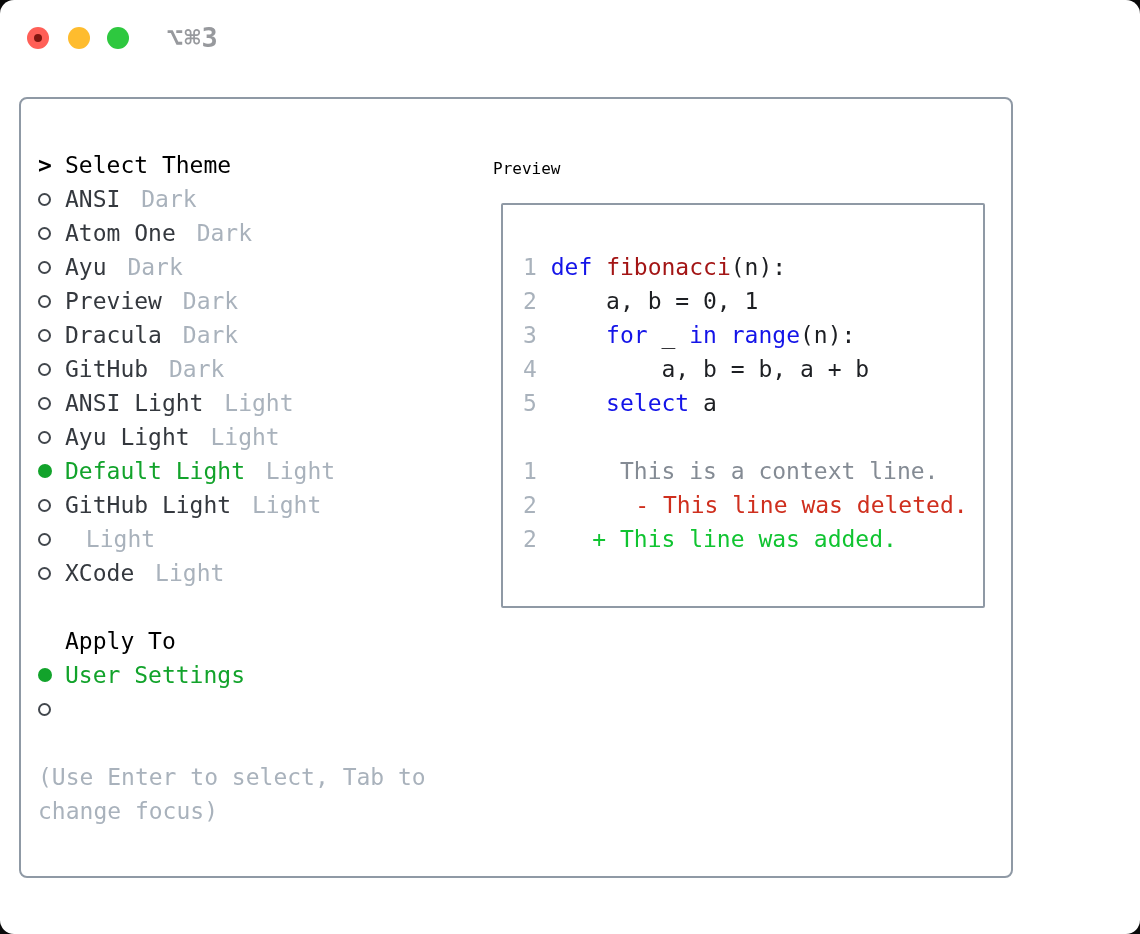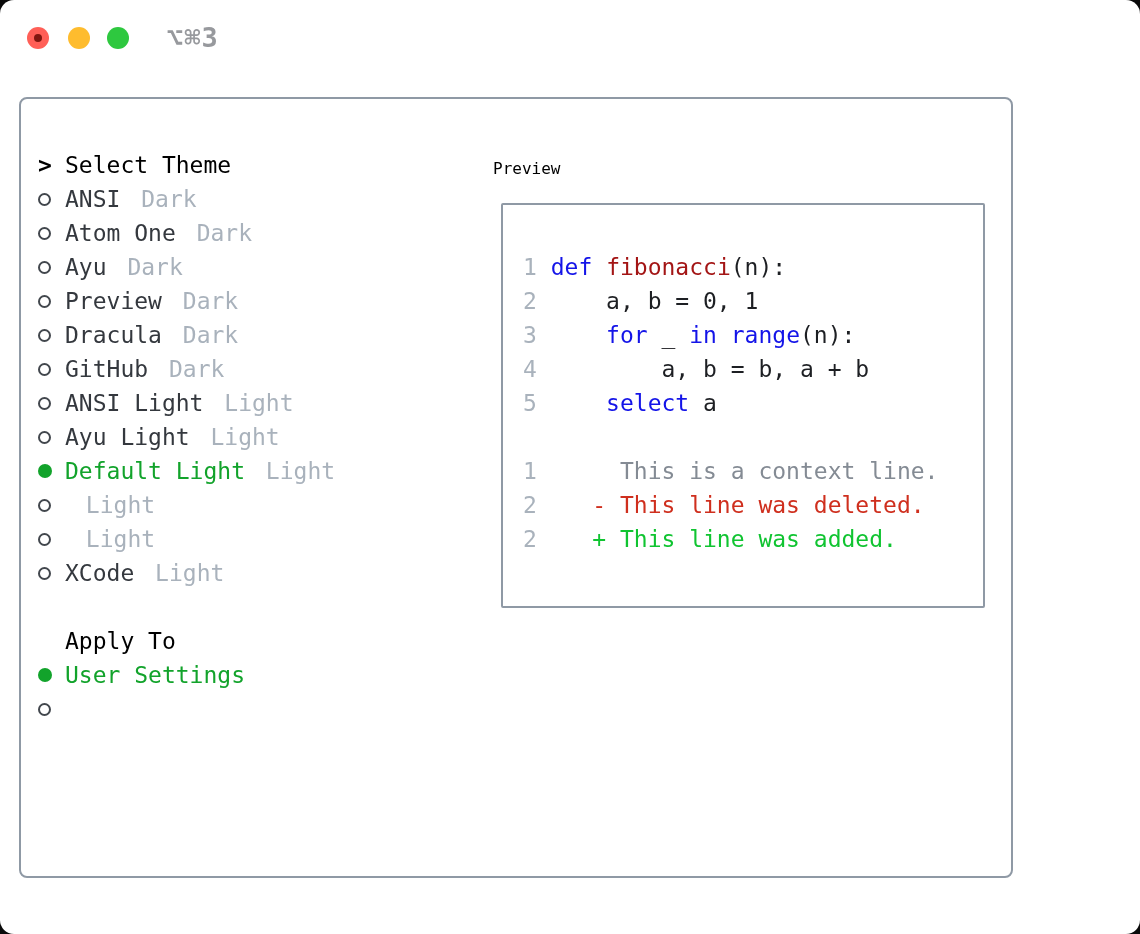--- a/index.html
+++ b/index.html
@@ -44,21 +44,21 @@
   
   .preview-heading{position:absolute;left:472px;top:53px;height:34px;line-height:34px;font-size:16px;}
   .preview-box{position:absolute;left:480px;top:104px;width:484px;height:405px;
     border:2px solid var(--c-border);border-radius:2px;padding:45px 0 0 20px;background:var(--c-bg);}
   .code-line{height:34px;line-height:34px;font-size:23px;white-space:pre;color:var(--c-code);}
   .ln{color:var(--c-muted);}
   .tok-plain{color:var(--c-code);}
   .tok-kw{color:var(--c-kw);}
   .tok-fn{color:var(--c-fn);}
   .tok-ctx{color:var(--c-ctx);}
-  .tok-del{color:var(--c-red-del);}
+  .tok-del{color:var(--c-red-del);margin-left:43px;}
   .tok-add{color:var(--c-green-add);}
 </style>
 </head>
 <body>
 
 <div class="window">
 
   <div class="titlebar">
     <span class="tl red">
       <span class="tl-dot"></span>
@@ -78,38 +78,40 @@
       <div id="theme-list">
           <div class="row"><span class="marker"><span class="circle"></span></span><span class="item-name">ANSI</span><span class="item-variant"> Dark</span></div>
           <div class="row"><span class="marker"><span class="circle"></span></span><span class="item-name">Atom One</span><span class="item-variant"> Dark</span></div>
           <div class="row"><span class="marker"><span class="circle"></span></span><span class="item-name">Ayu</span><span class="item-variant"> Dark</span></div>
           <div class="row"><span class="marker"><span class="circle"></span></span><span class="item-name">Preview</span><span class="item-variant"> Dark</span></div>
           <div class="row"><span class="marker"><span class="circle"></span></span><span class="item-name">Dracula</span><span class="item-variant"> Dark</span></div>
           <div class="row"><span class="marker"><span class="circle"></span></span><span class="item-name">GitHub</span><span class="item-variant"> Dark</span></div>
           <div class="row"><span class="marker"><span class="circle"></span></span><span class="item-name">ANSI Light</span><span class="item-variant"> Light</span></div>
           <div class="row"><span class="marker"><span class="circle"></span></span><span class="item-name">Ayu Light</span><span class="item-variant"> Light</span></div>
           <div class="row"><span class="marker"><span class="circle filled"></span></span><span class="item-name selected">Default Light</span><span class="item-variant"> Light</span></div>
-          <div class="row"><span class="marker"><span class="circle"></span></span><span class="item-variant"> Light</span></div>
+          <div class="row"><span class="marker"><span class="circle"></span></span><span class="item-name">GitHub Light</span><span class="item-variant"> Light</span></div>
           <div class="row"><span class="marker"><span class="circle"></span></span><span class="item-variant"> Light</span></div>
           <div class="row"><span class="marker"><span class="circle"></span></span><span class="item-name">XCode</span><span class="item-variant"> Light</span></div>
         </div>
 
       <div class="row"></div>
 
       <div class="row">
         <span class="marker"></span><span class="heading">Apply To</span>
       </div>
 
       <div id="apply-list">
           <div class="row"><span class="marker"><span class="circle filled"></span></span><span class="item-name selected">User Settings</span></div>
           <div class="row"><span class="marker"><span class="circle"></span></span></div>
         </div>
 
       <div class="row"></div>
 
+      <div class="row help-row">(Use Enter to select, Tab to</div>
+      <div class="row help-row">change focus)</div>
     </div>
 
     <div class="preview-heading heading">Preview</div>
 
     <div class="preview-box" id="preview-box">
         <div class="code-line"><span class="ln">1</span><span class="tok-plain"> </span><span class="tok-kw">def</span><span class="tok-plain"> </span><span class="tok-fn">fibonacci</span><span class="tok-plain">(n):</span></div>
         <div class="code-line"><span class="ln">2</span><span class="tok-plain">     a, b = 0, 1</span></div>
         <div class="code-line"><span class="ln">3</span><span class="tok-plain">     </span><span class="tok-kw">for</span><span class="tok-plain"> _ </span><span class="tok-kw">in</span><span class="tok-plain"> </span><span class="tok-kw">range</span><span class="tok-plain">(n):</span></div>
         <div class="code-line"><span class="ln">4</span><span class="tok-plain">         a, b = b, a + b</span></div>
         <div class="code-line"><span class="ln">5</span><span class="tok-plain">     </span><span class="tok-kw">select</span><span class="tok-plain"> a</span></div>

